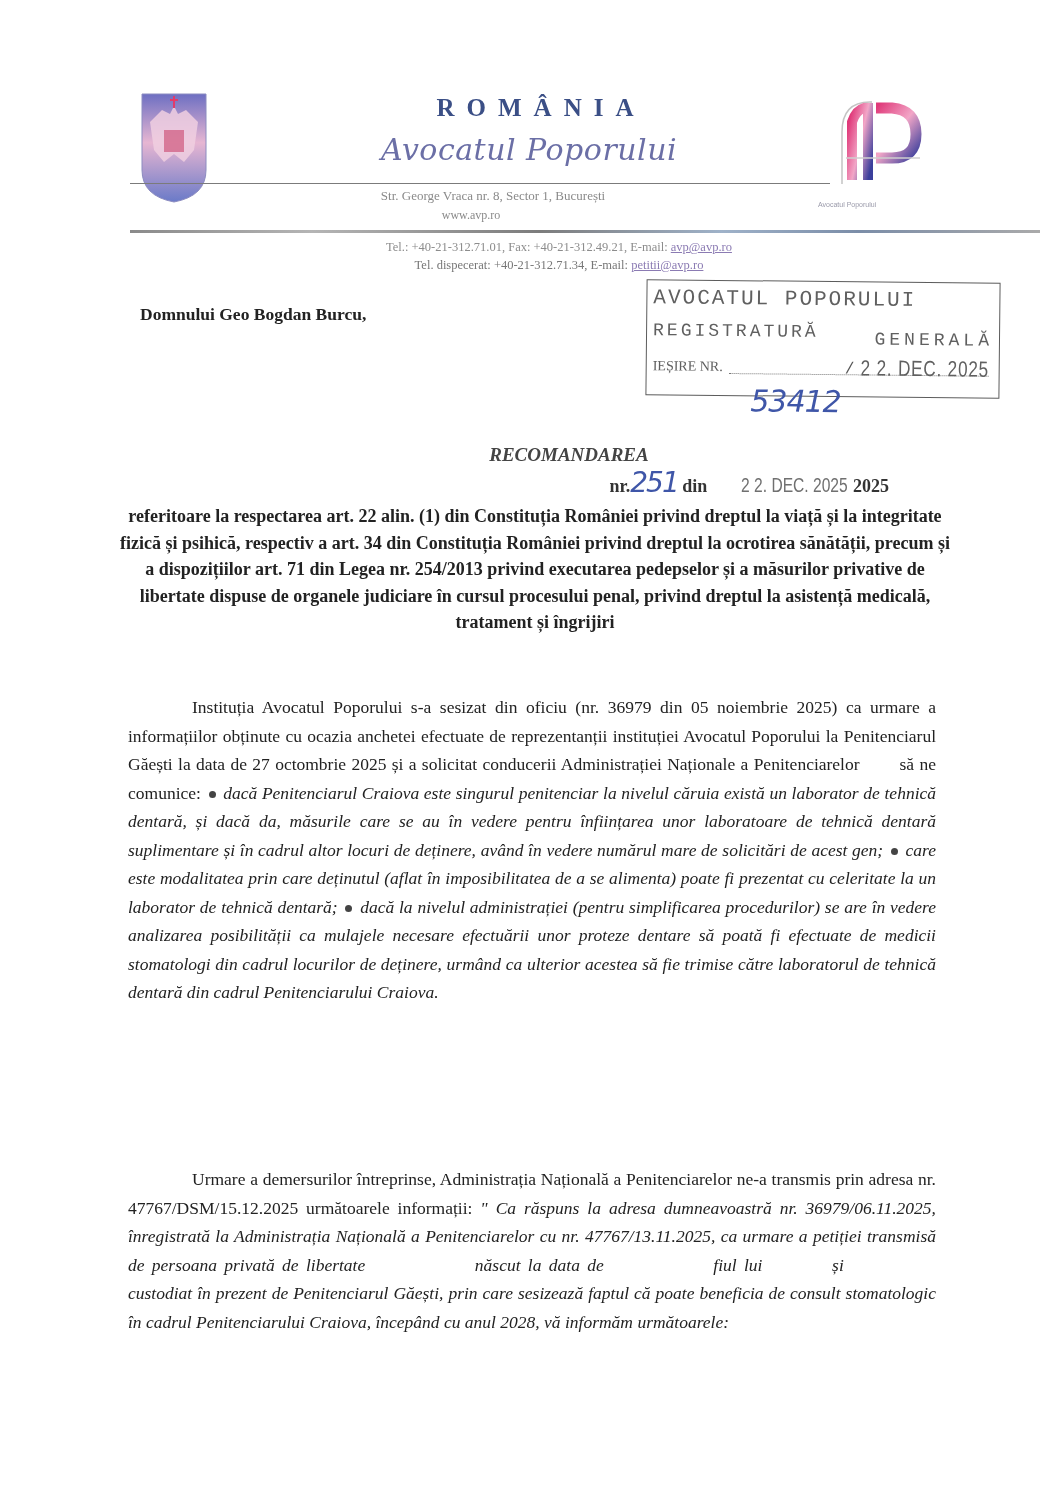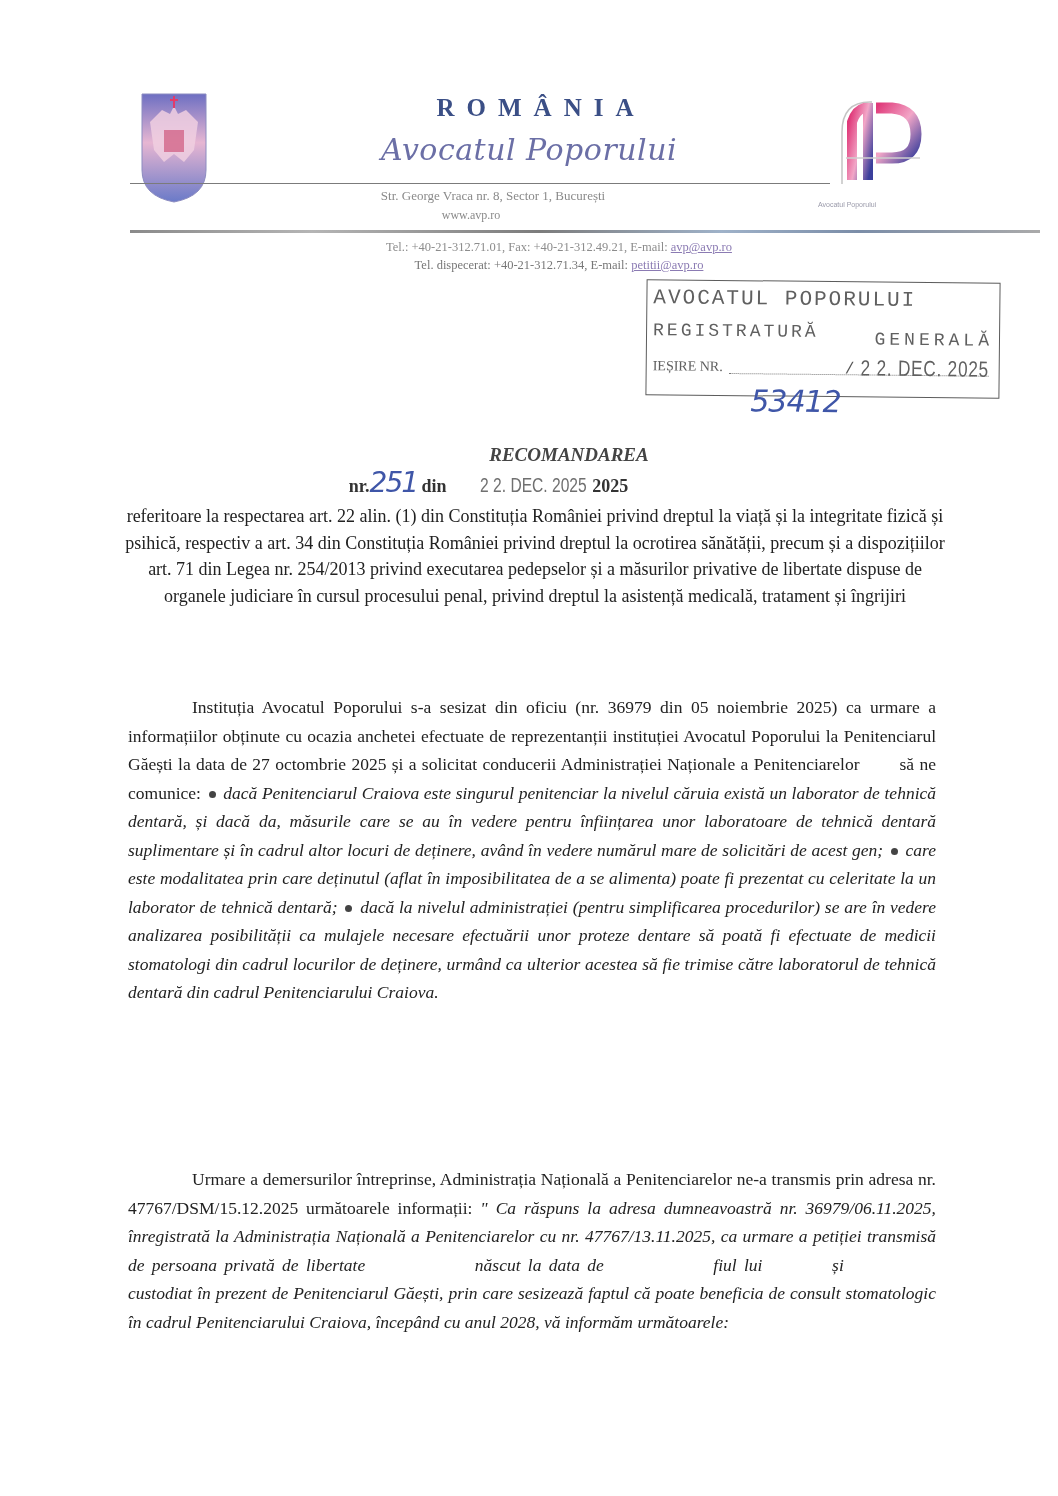--- a/index.html
+++ b/index.html
@@ -50,28 +50,28 @@
   .stamp .dots { position: absolute; left: 82px; top: 92px; width: 260px; border-top: 1.5px dotted #777; }
   .stamp .hand-nr { position: absolute; left: 104px; top: 62px; font-family: "DejaVu Sans", sans-serif;
                     font-style: italic; font-size: 30px; color: #3f56a8; letter-spacing: -1px; margin-top: 40px; }
   .stamp .sep { position: absolute; left: 198px; top: 78px; font-size: 16px; color: #555; }
   .stamp .date { position: absolute; left: 214px; top: 73px; font-family: "Liberation Sans", sans-serif;
                  font-size: 22px; color: #606060; letter-spacing: 1px; transform: scaleX(0.78); transform-origin: left; white-space: nowrap; }
 
   
   .doc-type { position: absolute; left: 0; width: 1058px; top: 444px; text-align: center;
               font-weight: bold; font-style: italic; font-size: 19px; color: #444; padding-left: 40px; }
-  .doc-num { position: absolute; left: 0; width: 889px; top: 466px; text-align: center;
-             font-weight: bold; font-size: 18px; color: #333; white-space: nowrap; padding-left: 44px; }
+  .doc-num { position: absolute; left: 0; width: 889px; top: 466px; text-align: right;
+             font-weight: bold; font-size: 18px; color: #333; white-space: nowrap; }
   .doc-num .hand { font-family: "DejaVu Sans", sans-serif; font-style: italic; font-weight: normal;
                    font-size: 28px; color: #3f56a8; letter-spacing: -2px; }
   .doc-num .stamped { font-family: "Liberation Sans", sans-serif; font-weight: normal; font-size: 20px;
                       color: #707070; display: inline-block; transform: scaleX(0.78); margin: 0 -14px 0 14px; }
   .subject { position: absolute; left: 120px; width: 830px; top: 503px; text-align: center;
-             font-weight: normal; font-size: 18px; line-height: 26.5px; color: #222; }
+             font-weight: bold; font-size: 18px; line-height: 26.5px; color: #222; }
 
   
   .body { position: absolute; left: 128px; width: 808px; font-size: 17.5px; line-height: 28.5px;
           text-align: justify; color: #222; }
   .p1 { top: 693px; }
   .p2 { top: 1165px; }
   .indent { display: inline-block; width: 64px; }
   .it { font-style: italic; }
   .bullet { display: inline-block; width: 7px; height: 7px; border-radius: 50%; background: #444; vertical-align: middle; margin: 0 3px; }
   .gap { display: inline-block; }
@@ -121,20 +121,21 @@
 <div class="website">www.avp.ro</div>
 <div class="rule-mid"></div>
 <div class="contact-1">
   <span>Tel.: +40-21-312.71.01, Fax: +40-21-312.49.21, E-mail: </span><span class="link">avp@avp.ro</span>
 </div>
 <div class="contact-2">
   <span class="lbl">Tel. dispecerat: +40-21-312.71.34, E-mail: </span><span class="link">petitii@avp.ro</span>
 </div>
 
 <div class="addressee">
+  <div>Domnului Geo Bogdan Burcu,</div>
 </div>
 
 <div class="stamp">
   <div class="s1">AVOCATUL  POPORULUI</div>
   <div class="s2">REGISTRATURĂ</div>
   <div class="s2b">GENERALĂ</div>
   <div class="s3">IEȘIRE NR.</div>
   <div class="dots"></div>
   <div class="hand-nr">53412</div>
   <div class="sep">/</div>

